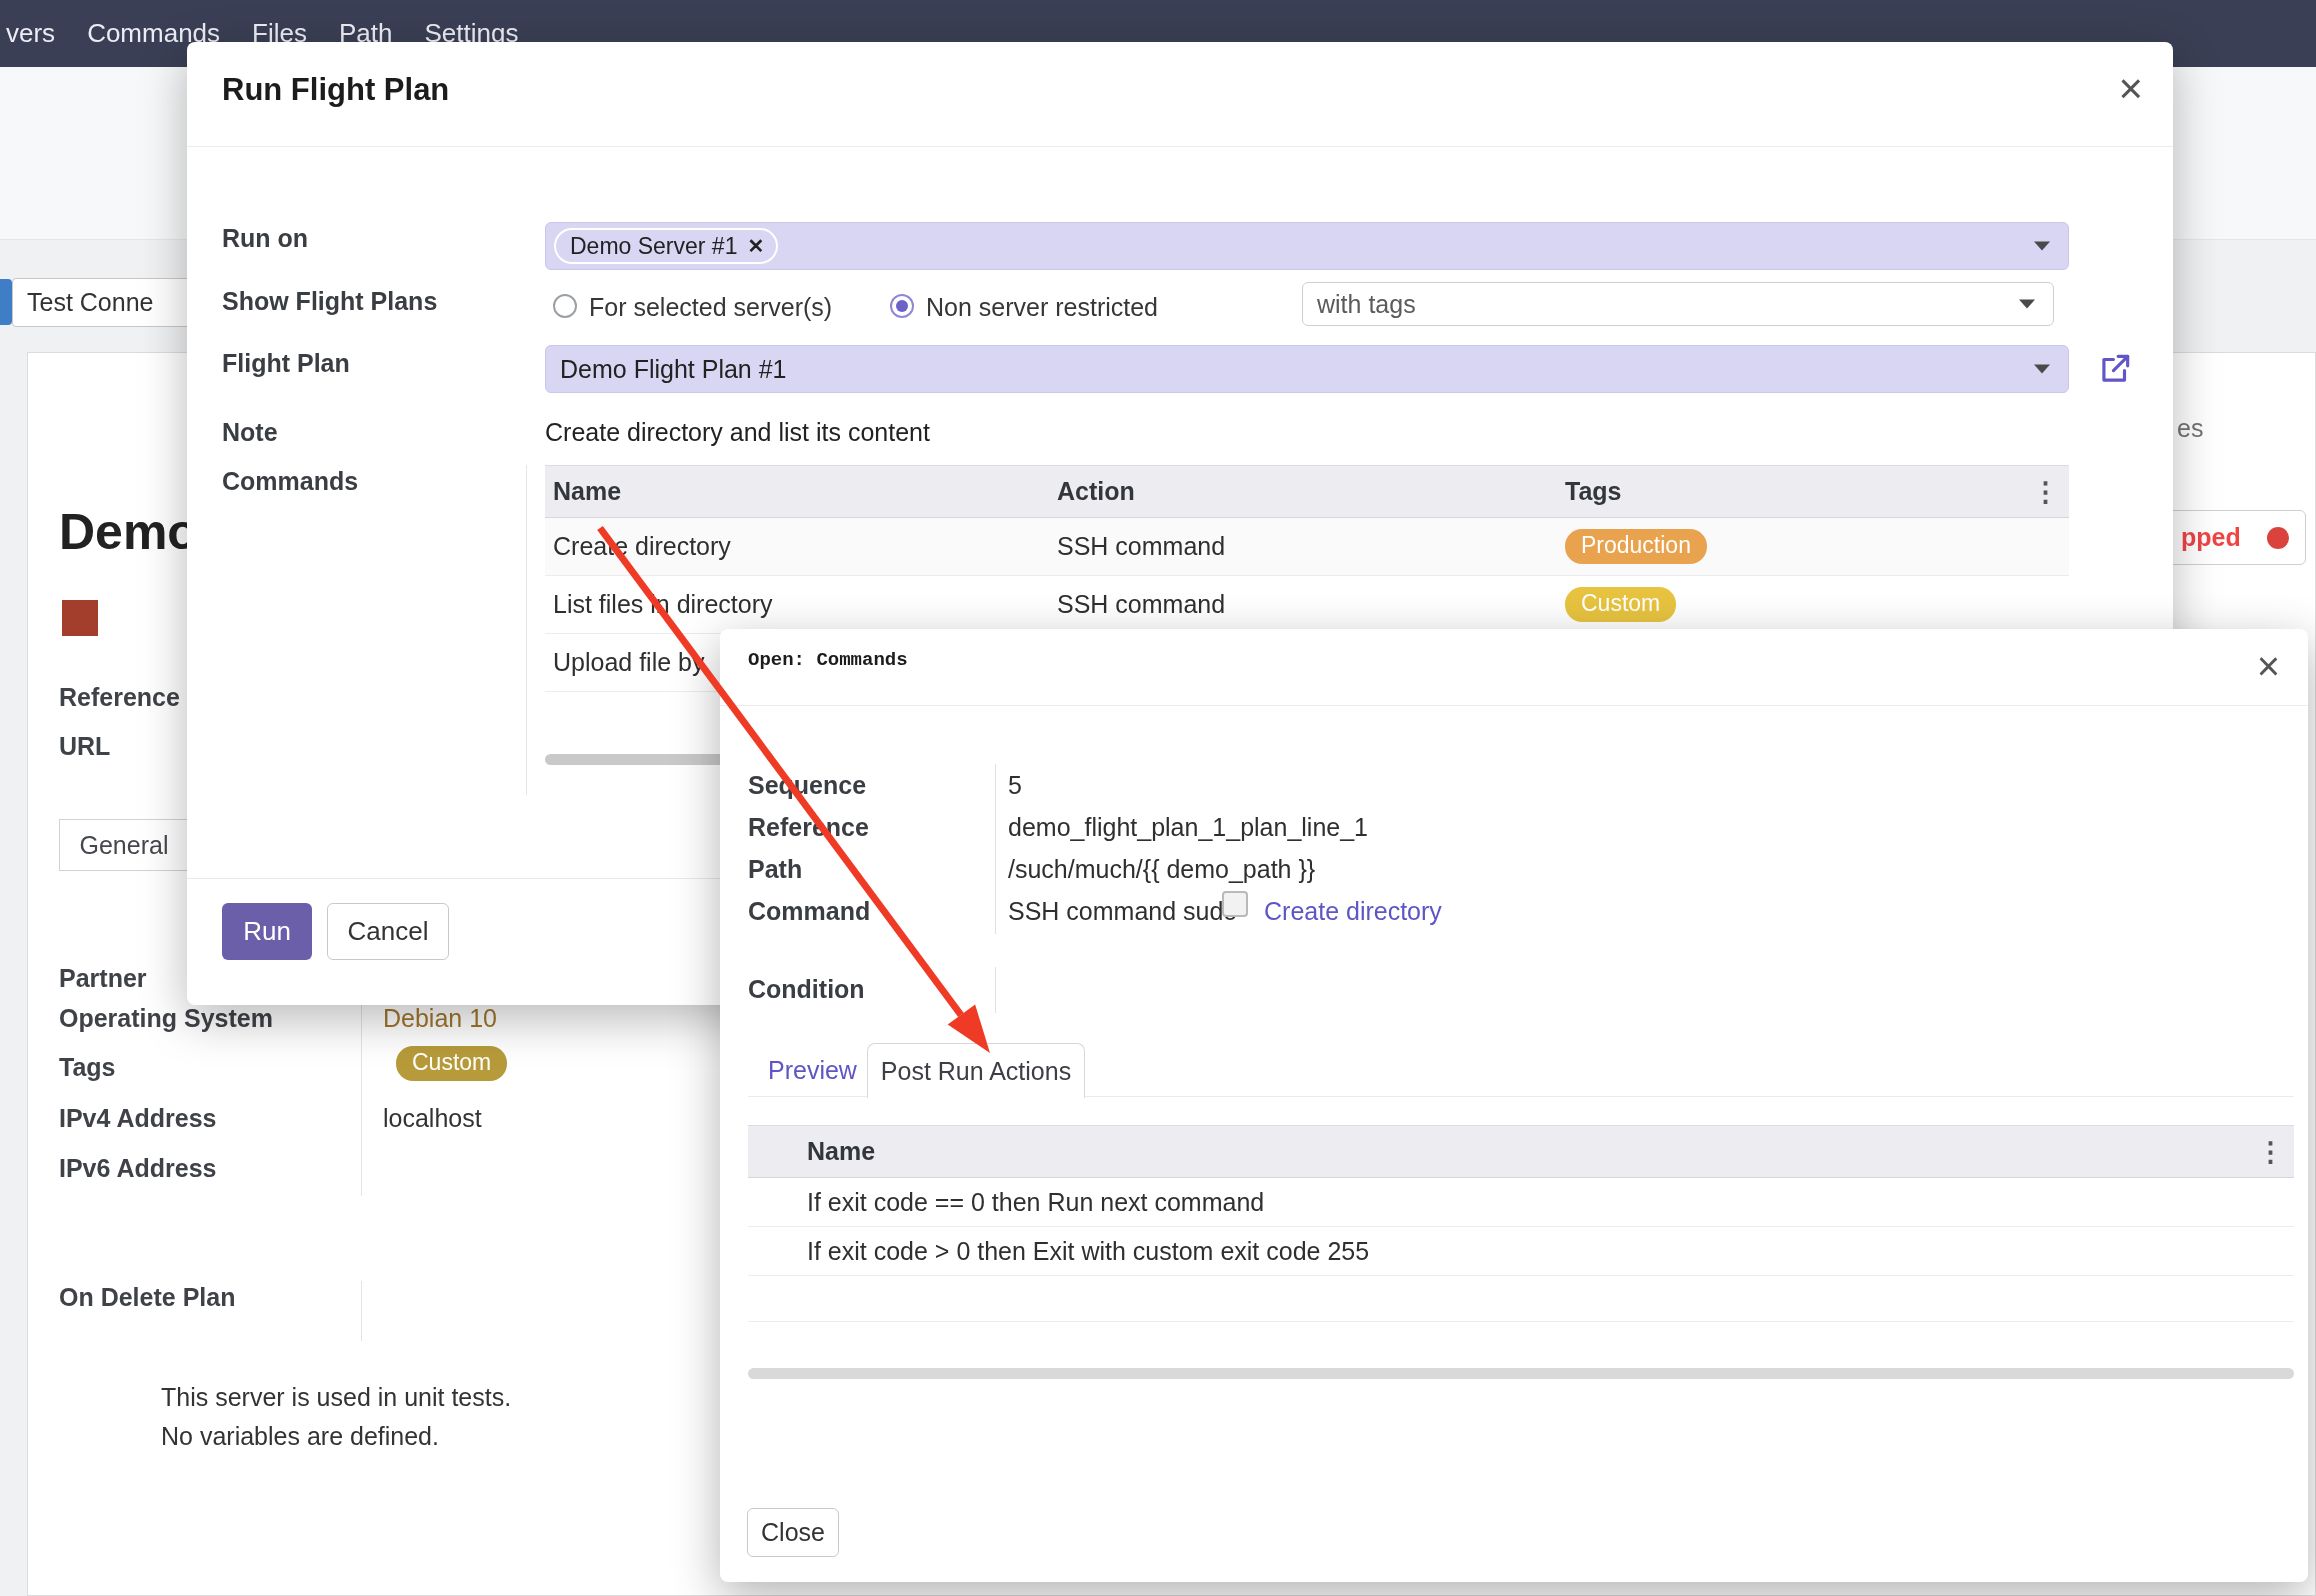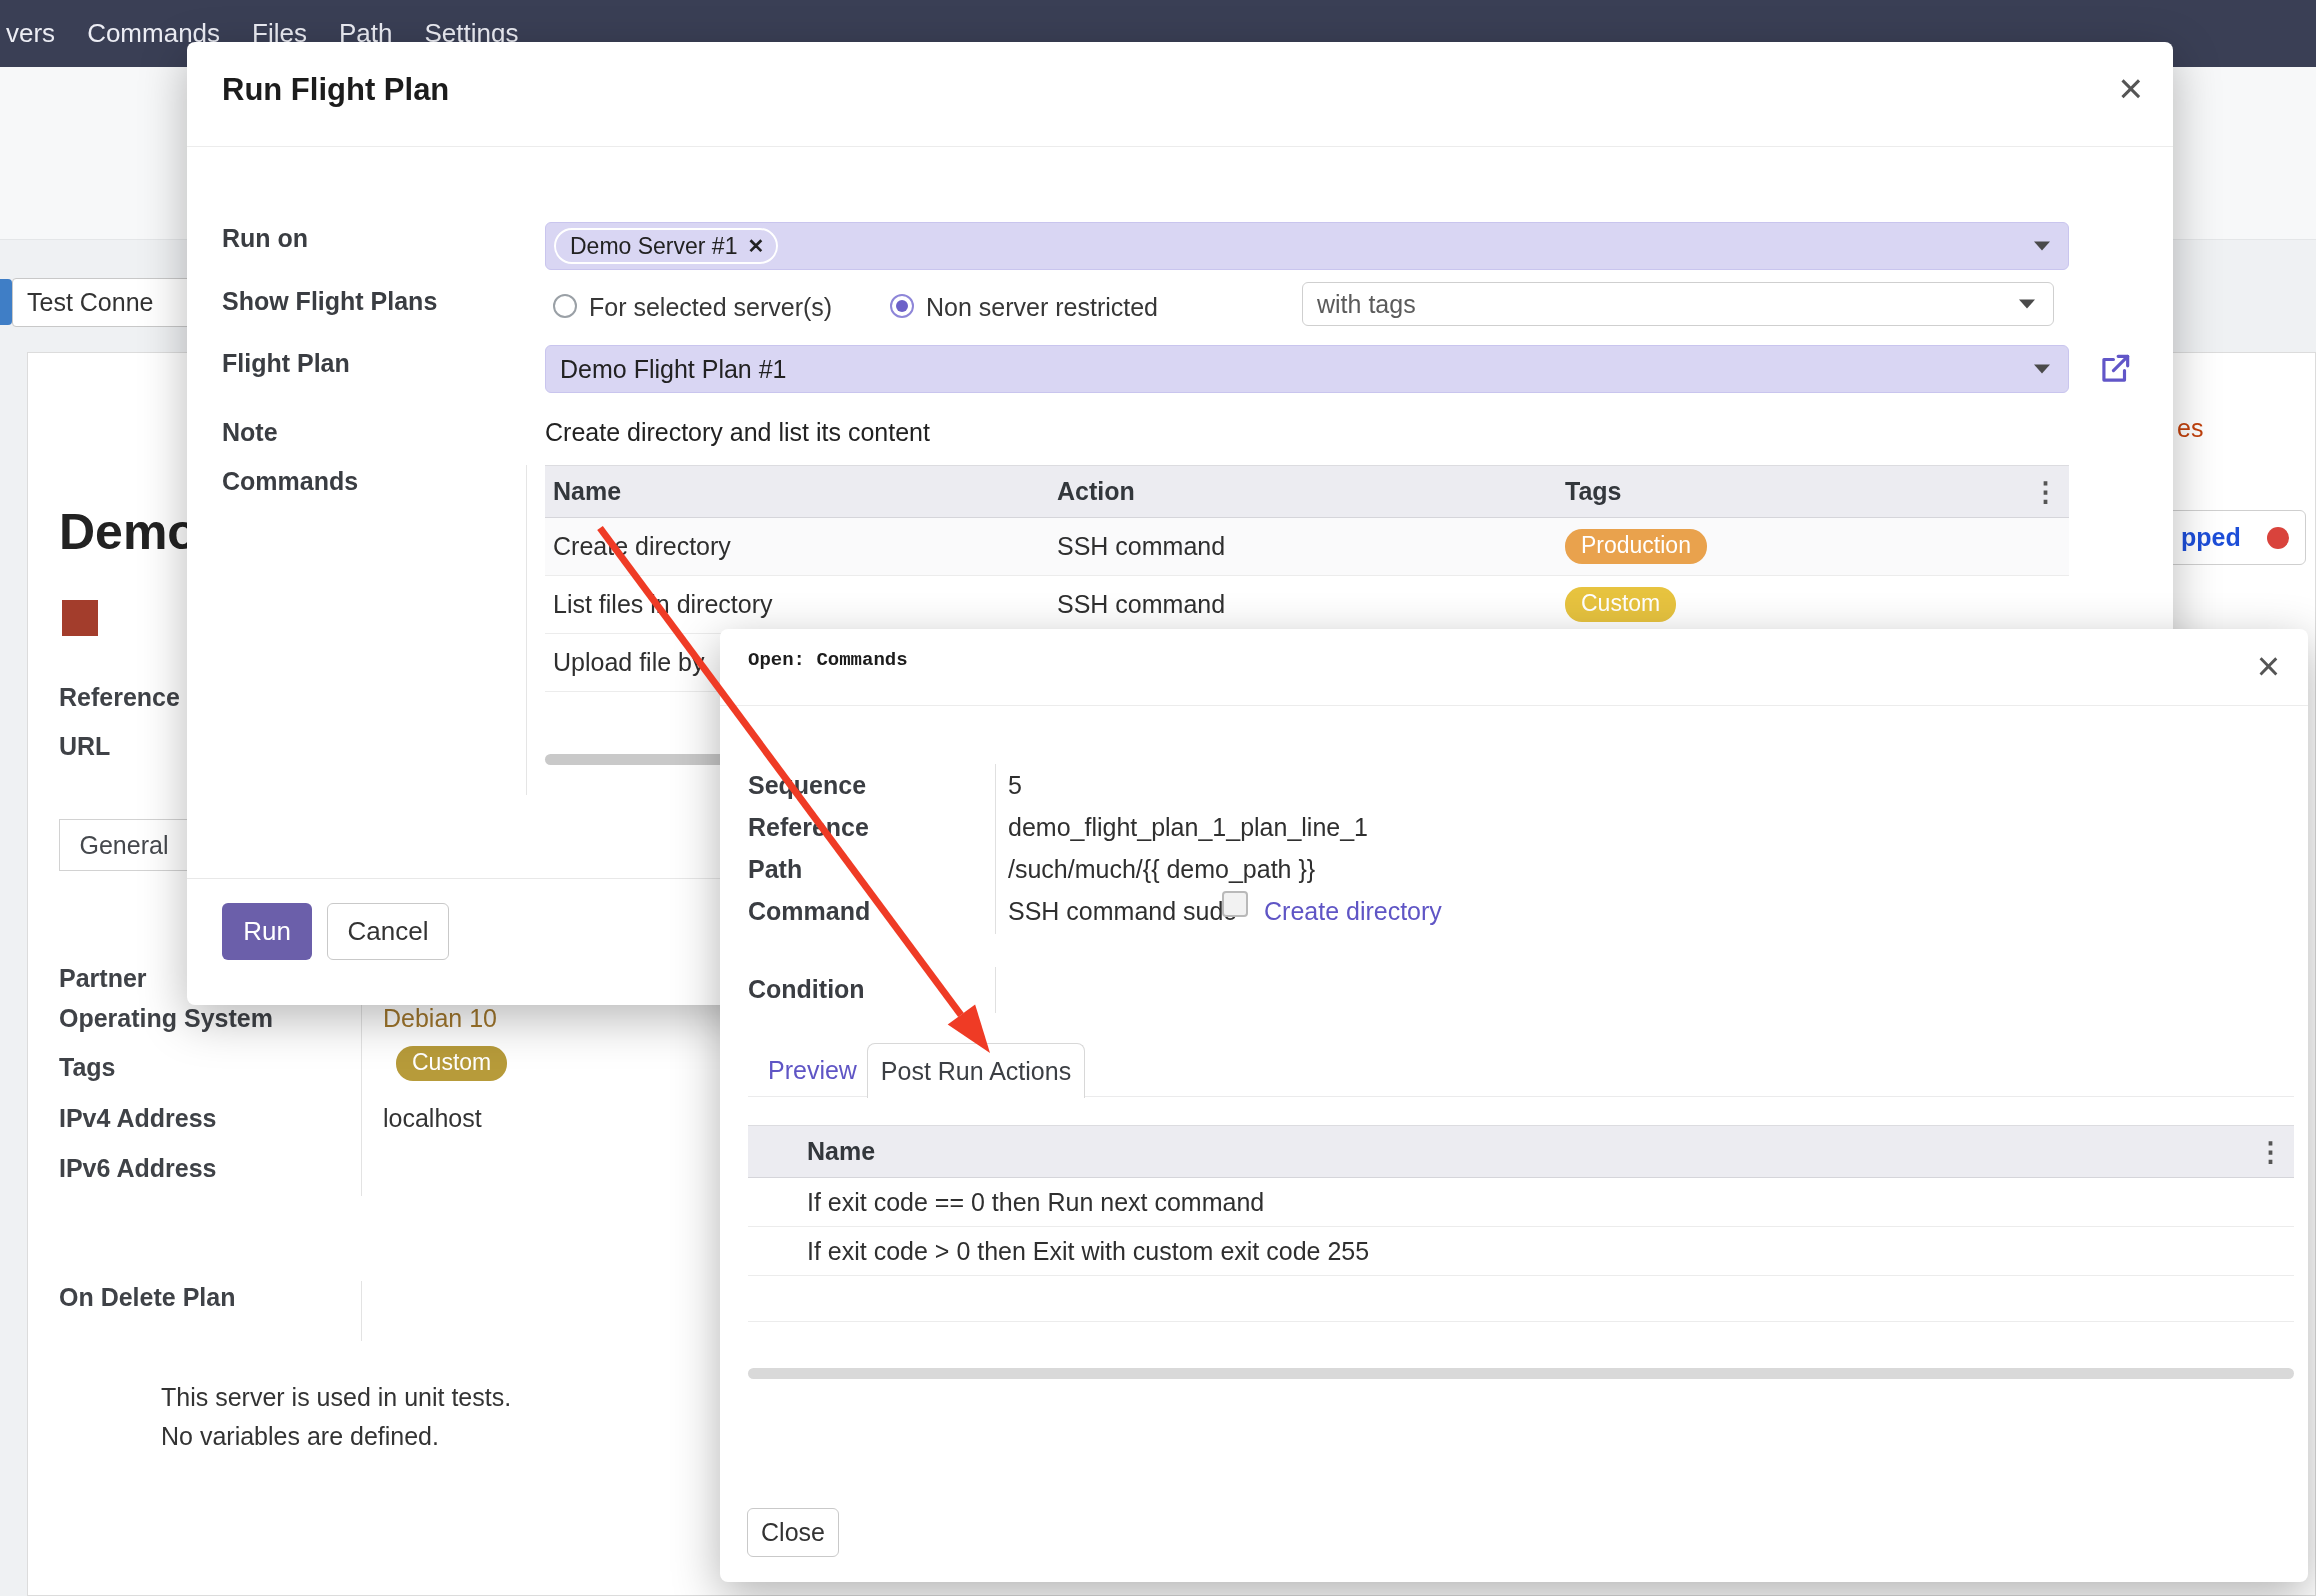--- a/index.html
+++ b/index.html
@@ -26,23 +26,23 @@
   #pg-general { position:absolute; left:31px; top:466px; width:130px; height:52px; border:1px solid #d2d2d2; background:#fff; font-size:25px; color:#45484d; display:flex; align-items:center; justify-content:center; cursor:pointer; }
   #pg-l-partner { left:31px; top:610px; } #pg-l-os { left:31px; top:650px; }
   #pg-v-os { left:355px; top:650px; color:#a0762c; cursor:pointer; }
   #pg-l-tags { left:31px; top:699px; }
   #pg-l-ipv4 { left:31px; top:750px; } #pg-v-ipv4 { left:355px; top:750px; }
   #pg-l-ipv6 { left:31px; top:800px; }
   #pg-l-ondelete { left:31px; top:929px; }
   #pg-vline1 { position:absolute; left:333px; top:613px; height:230px; border-left:1px solid #e3e3e3; }
   #pg-vline2 { position:absolute; left:333px; top:928px; height:60px; border-left:1px solid #e3e3e3; }
   #pg-note1 { left:133px; top:1029px; } #pg-note2 { left:133px; top:1068px; }
-  #pg-es { left:2149px; top:60px; color:#c2410c; }
+  #pg-es { left:2149px; top:60px; color:#737373; }
   #status-box { position:absolute; left:2118px; top:157px; width:160px; height:55px; background:#fff; border:1px solid #cfcfcf; border-radius:6px; cursor:pointer; }
-  #status-text { position:absolute; left:34px; top:12px; font-size:25px; font-weight:bold; color:#1d4ed8; }
+  #status-text { position:absolute; left:34px; top:12px; font-size:25px; font-weight:bold; color:#ef4444; }
   #status-dot { position:absolute; right:16px; top:16px; width:22px; height:22px; border-radius:50%; background:#d9433c; }
 
   .pill { display:inline-block; padding:3px 16px 5px; border-radius:17px; color:#fff; font-size:23px; white-space:nowrap; }
   .pill.production { background:#e9a24d; }
   .pill.custom { background:#e7c33f; }
   .pill.custom-dark { background:#b79b3a; }
   #pg-tag-badge { position:absolute; left:368px; top:693px; }
 
   
   #modal-run { position:absolute; left:187px; top:42px; width:1986px; height:963px; background:#fff; border-radius:8px; box-shadow:0 14px 48px rgba(0,0,0,.28); z-index:30; }

